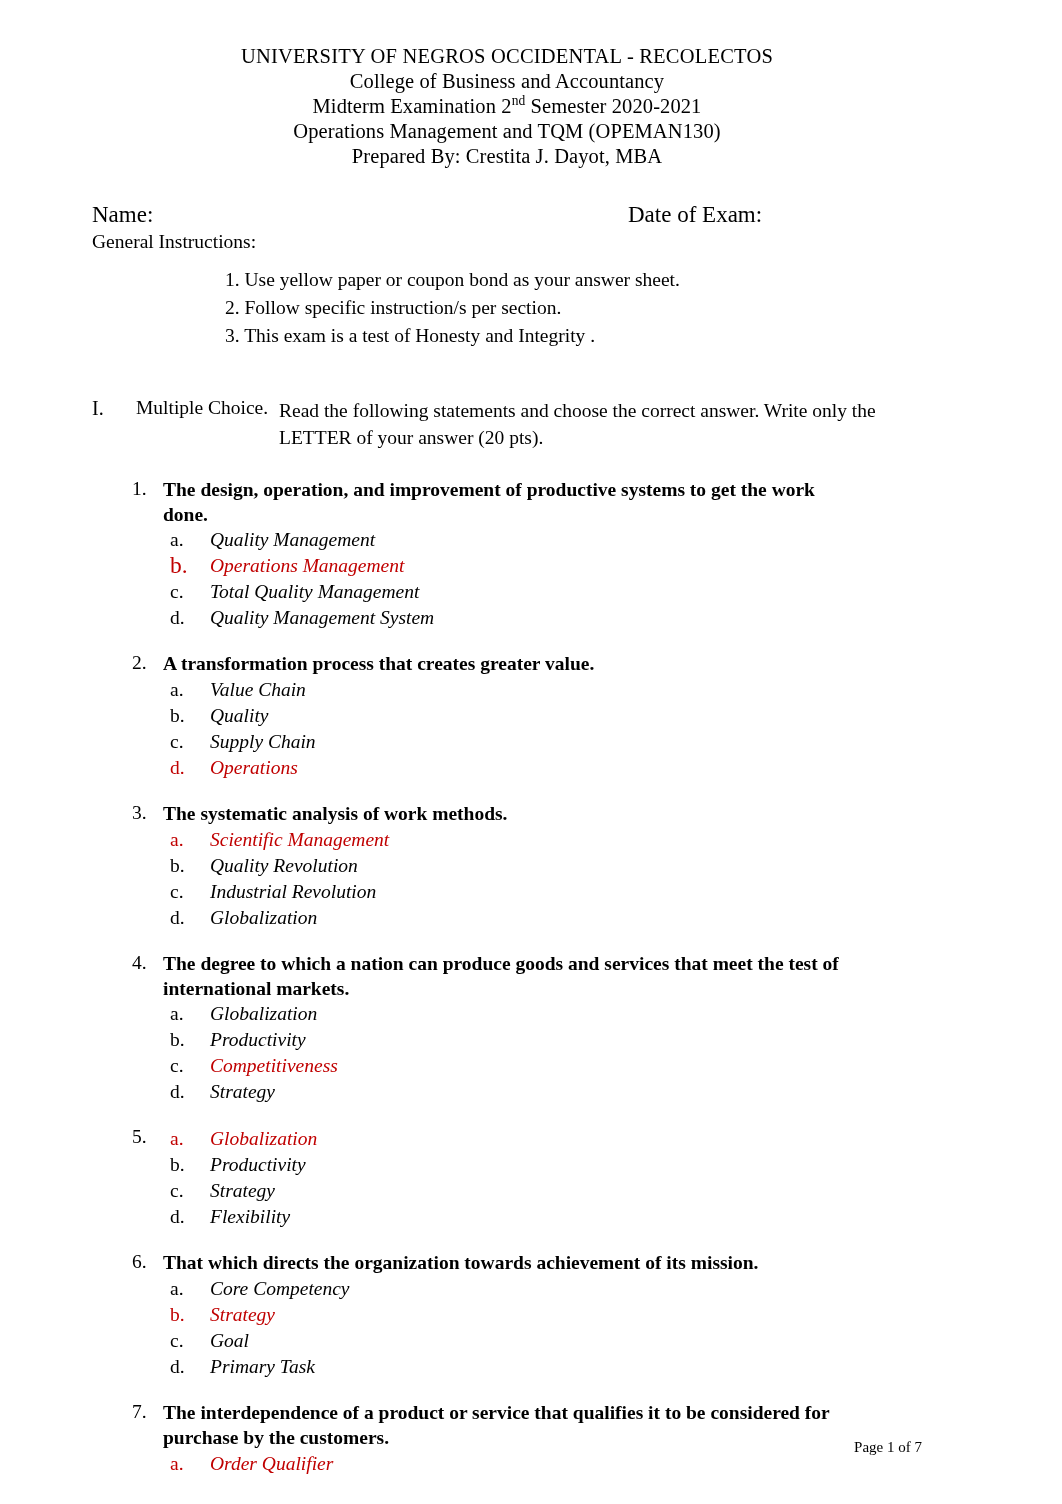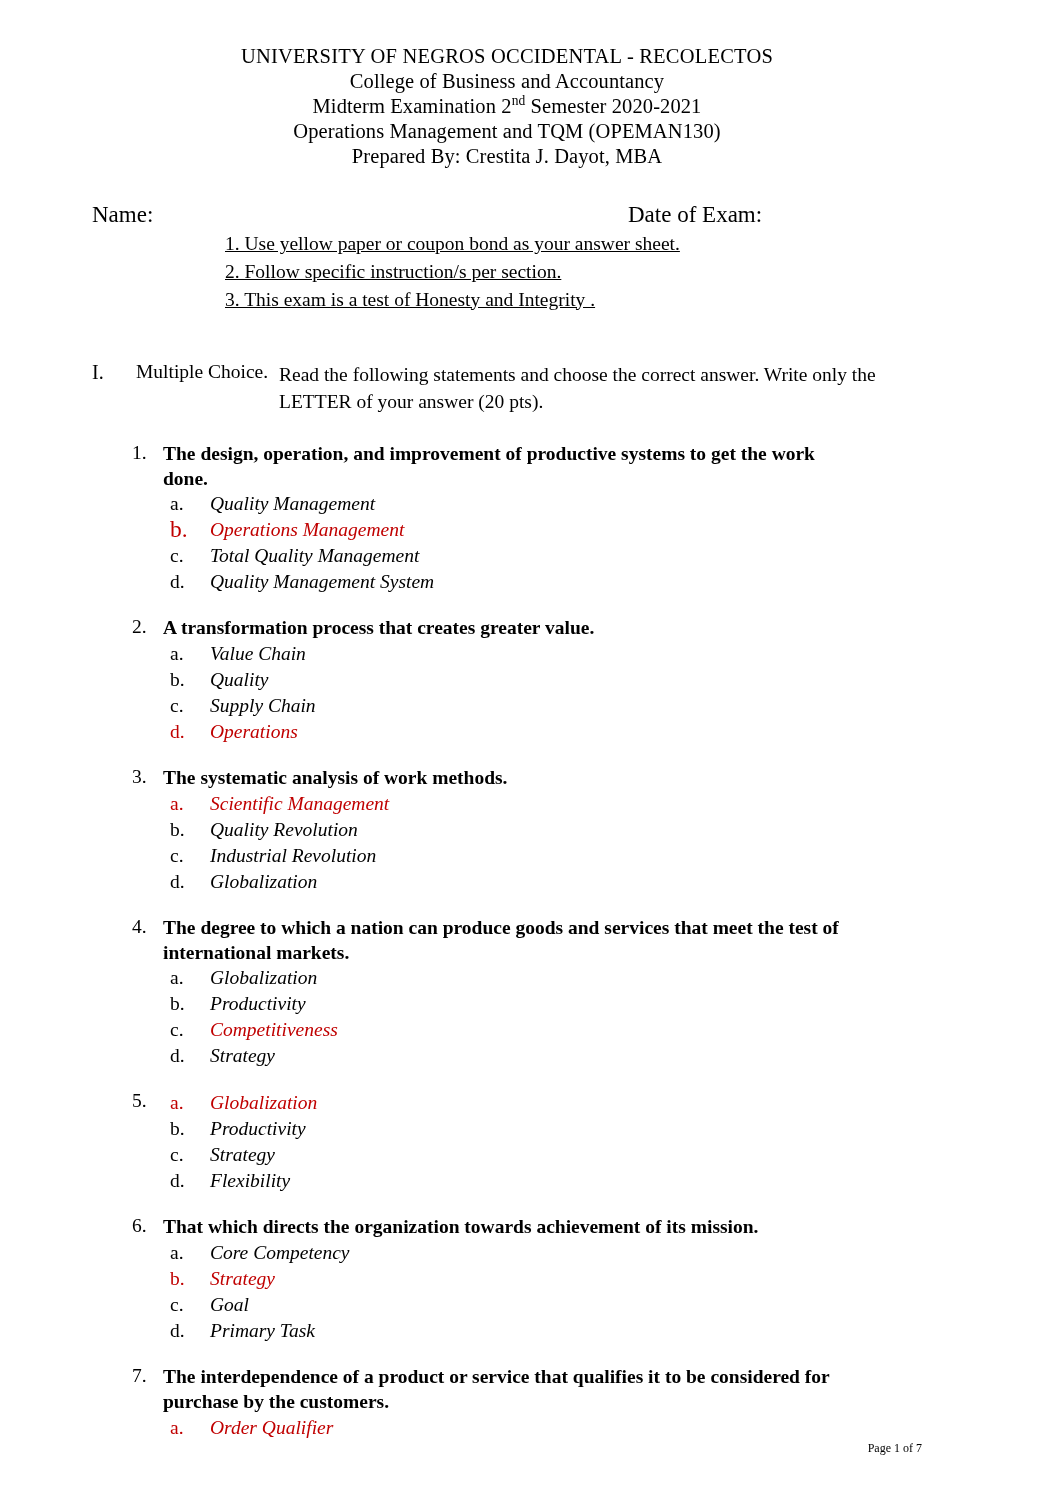--- a/index.html
+++ b/index.html
@@ -58,26 +58,25 @@
     top: 0;
   }
 
   .gen-instr {
     font-size: 19.5px;
     margin-top: 2px;
     line-height: 1.18;
   }
 
   .instr-list {
-    margin: 2px 0 0 0;
+    margin: 13px 0 0 0;
     padding: 0;
     list-style: none;
     font-size: 19.5px;
     line-height: 1.42;
-    text-decoration: underline;
   }
   .instr-list li {
     padding-left: 133px;
   }
 
   
   .section {
     margin-top: 48px;
     position: relative;
     font-size: 19.5px;
@@ -151,41 +150,42 @@
   .choice.big-letter .choice-letter {
     font-size: 23.5px;
     top: -3px;
   }
 
   
   .page-footer {
     position: absolute;
     right: 92px;
     bottom: 48px;
-    font-size: 12px;
+    font-size: 15px;
   }
 </style>
 </head>
 <body>
 
 <div class="page">
 
   <div class="doc-header">
     <div class="hline title-main">UNIVERSITY OF NEGROS OCCIDENTAL - RECOLECTOS</div>
     <div class="hline">College of Business and Accountancy</div>
     <div class="hline"><span>Midterm Examination 2</span><sup class="ord">nd</sup><span> Semester 2020-2021</span></div>
     <div class="hline">Operations Management and TQM (OPEMAN130)</div>
     <div class="hline">Prepared By: Crestita J. Dayot, MBA</div>
   </div>
 
   <div class="namerow">
     <span class="name-label">Name:</span>
     <span class="date-label">Date of Exam:</span>
   </div>
 
+  <div class="gen-instr">General Instructions:</div>
 
   <ul class="instr-list">
     <li>1. Use yellow paper or coupon bond as your answer sheet.</li>
     <li>2. Follow specific instruction/s per section.</li>
     <li>3. This exam is a test of Honesty and Integrity .</li>
   </ul>
 
   <div class="section">
     <span class="section-numeral">I.</span>
     <span class="section-title">Multiple Choice.</span>

